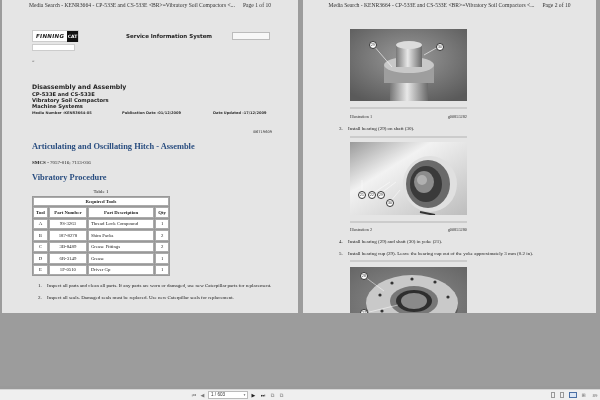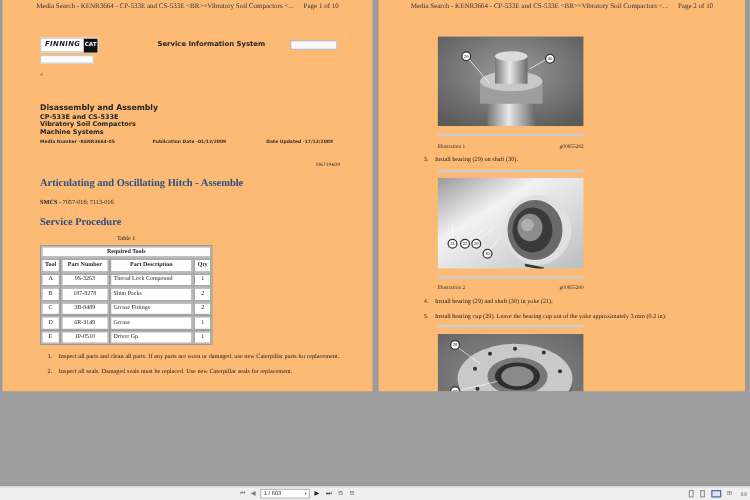--- a/index.html
+++ b/index.html
@@ -1,18 +1,18 @@
 <!DOCTYPE html>
 <html><head>
 <meta charset="utf-8">
 <style>
   * { box-sizing: border-box; margin: 0; padding: 0; }
   html, body { width: 600px; height: 400px; overflow: hidden; background: #9a9a9a; font-family: "Liberation Serif", serif; }
   .viewer { position: absolute; left: 0; top: 0; width: 600px; height: 386px; background: #9c9c9c; }
-  .page { position: absolute; top: 0; background: #fdba74; height: 313px; overflow: hidden; }
+  .page { position: absolute; top: 0; background: #e5e5e5; height: 313px; overflow: hidden; }
   .page.left { left: 2px; width: 296px; }
   .page.right { left: 303px; width: 293px; }
   .page-header { position: absolute; top: 2px; left: 0; width: 100%; text-align: center; font-size: 5.6px; color: #333; white-space: nowrap; }
   .page-header span.sp { display: inline-block; width: 8px; }
 
   
   .logo { position: absolute; left: 30px; top: 30px; width: 47px; height: 12px; border: 1px solid #ccc; background: #fff; }
   .logo .finning { position: absolute; left: 3px; top: 2px; font-family: "DejaVu Sans", sans-serif; font-style: italic; font-weight: bold; font-size: 5.5px; letter-spacing: 0.3px; color: #222; }
   .logo .cat { position: absolute; right: 0; top: 0; width: 11px; height: 11px; background: #111; color: #fff; font-family: "DejaVu Sans", sans-serif; font-size: 4.5px; font-weight: bold; text-align: center; line-height: 11px; }
   .logo-input { position: absolute; left: 30px; top: 44px; width: 43px; height: 7px; border: 1px solid #ccc; background: #fff; }
@@ -88,21 +88,21 @@
     </div>
     <div class="meta-row">
       <span style="left:0">Media Number -KENR3664-05</span>
       <span style="left:90px">Publication Date -01/12/2009</span>
       <span style="left:181px">Date Updated -17/12/2009</span>
     </div>
     <div class="doc-id">i06719609</div>
 
     <div class="h1">Articulating and Oscillating Hitch - Assemble</div>
     <div class="smcs"><b>SMCS</b><span> - 7057-016; 7113-016</span></div>
-    <div class="h2">Service Procedure</div>
+    <div class="h2">Vibratory Procedure</div>
 
     <div class="tbl-caption">Table 1</div>
     <table class="tools">
       <tbody>
           <tr class="title">
             <th colspan="4">Required Tools</th>
           </tr>
       <tr>
         <th style="width:14px">Tool</th>
         <th style="width:38px">Part Number</th>

